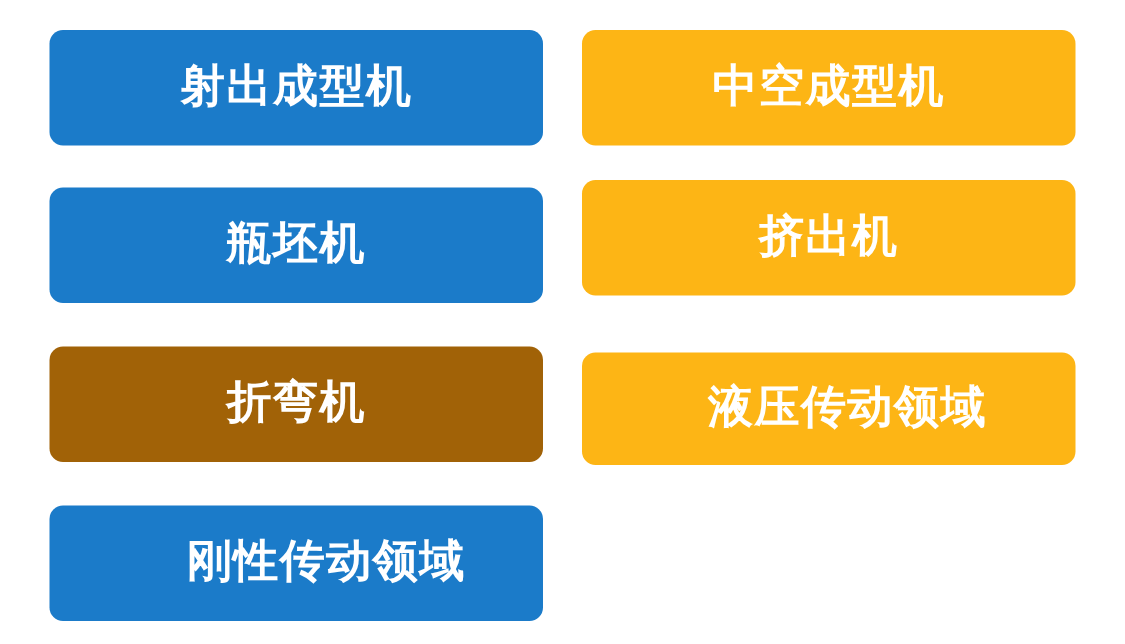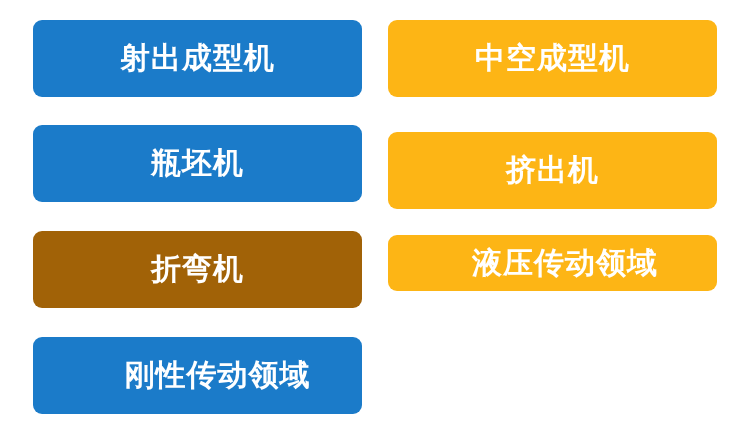--- a/index.html
+++ b/index.html
@@ -48,22 +48,22 @@
   .col-left  { left: 33px;  width: 329px; }
   
   .col-right { left: 388px; width: 329px; }
 
   .row-l1 { top: 20px;  height: 77px; }
   .row-l2 { top: 125px; height: 77px; }
   .row-l3 { top: 231px; height: 77px; }
   .row-l4 { top: 337px; height: 77px; }
 
   .row-r1 { top: 20px;  height: 77px; }
-  .row-r2 { top: 132px; height: 77px; }
-  .row-r3 { top: 235px; height: 56px; padding-left: 25px; }
+  .row-r2 { top: 120px; height: 77px; }
+  .row-r3 { top: 235px; height: 75px; padding-left: 25px; }
 </style>
 </head>
 <body style="background: rgb(255, 255, 255);">
 
 <div id="board" style="background: rgb(255, 255, 255);">
 
   <div class="pill col-left row-l1" style="background-color: rgb(27, 123, 201); color: rgb(255, 255, 255);">
     <span class="pill-label">射出成型机</span>
   </div>
 

